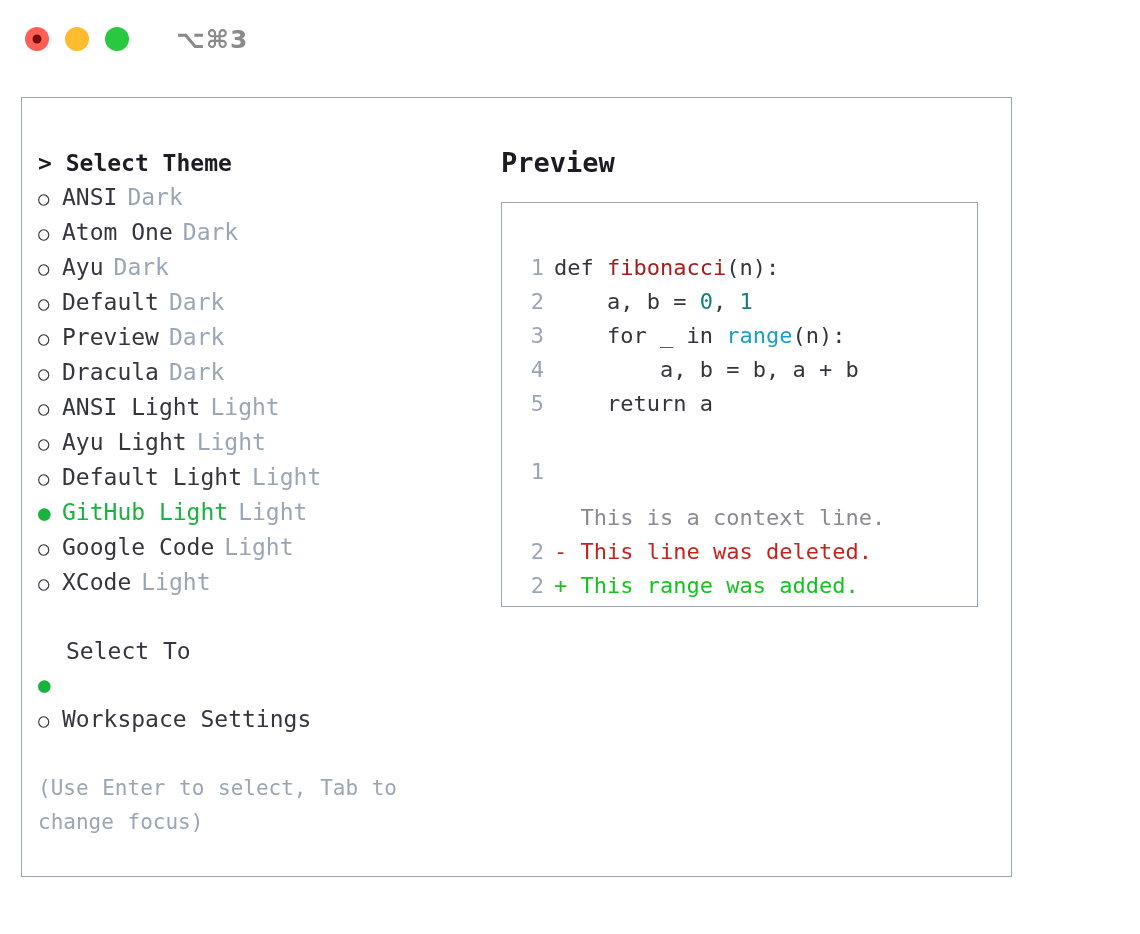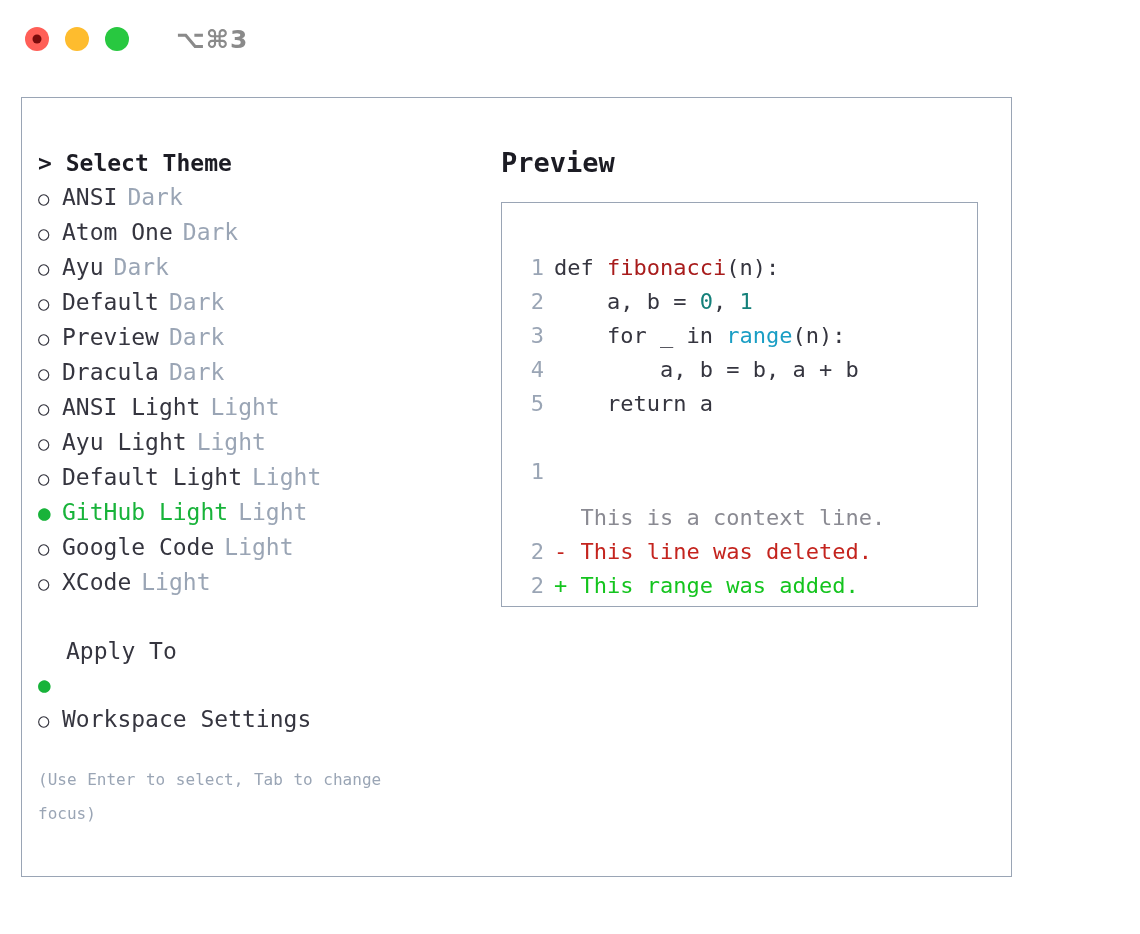--- a/index.html
+++ b/index.html
@@ -132,22 +132,22 @@
 
   .subhead {
     font-size: 23px;
     color: #35353f;
     line-height: 34px;
     padding-left: 28px;
     white-space: pre;
   }
 
   .hint {
-    margin-top: 26px;
-    font-size: 16px;
+    margin-top: 34px;
+    font-size: 21px;
     color: #9aa5b5;
     line-height: 34px;
     width: 400px;
     word-spacing: 1px;
   }
 
   
   .right-col {
     position: absolute;
     left: 479px;
@@ -226,21 +226,21 @@
             <div class="row"><span class="marker">○</span><span class="row-label">ANSI Light</span><span class="row-kind">Light</span></div>
             <div class="row"><span class="marker">○</span><span class="row-label">Ayu Light</span><span class="row-kind">Light</span></div>
             <div class="row"><span class="marker">○</span><span class="row-label">Default Light</span><span class="row-kind">Light</span></div>
             <div class="row selected"><span class="marker sel">●</span><span class="row-label">GitHub Light</span><span class="row-kind">Light</span></div>
             <div class="row"><span class="marker">○</span><span class="row-label">Google Code</span><span class="row-kind">Light</span></div>
             <div class="row"><span class="marker">○</span><span class="row-label">XCode</span><span class="row-kind">Light</span></div>
           </div>
 
         <div class="section-gap"></div>
 
-        <div class="subhead">Apply To</div>
+        <div class="subhead">Select To</div>
 
         <div id="apply-list">
             <div class="row selected"><span class="marker sel">●</span></div>
             <div class="row"><span class="marker">○</span><span class="row-label">Workspace Settings</span></div>
           </div>
 
         <div class="hint">(Use Enter to select, Tab to change focus)</div>
       </div>
 
       <div class="right-col">

